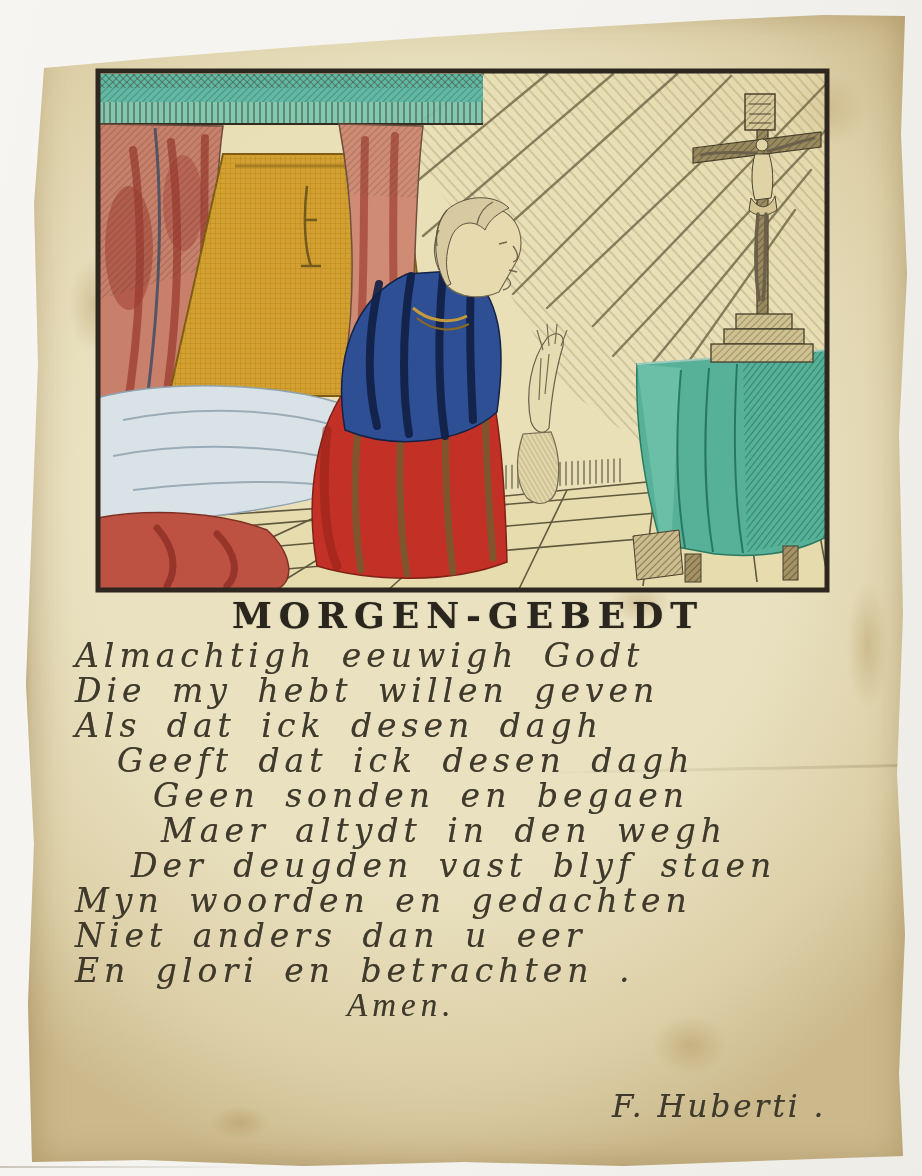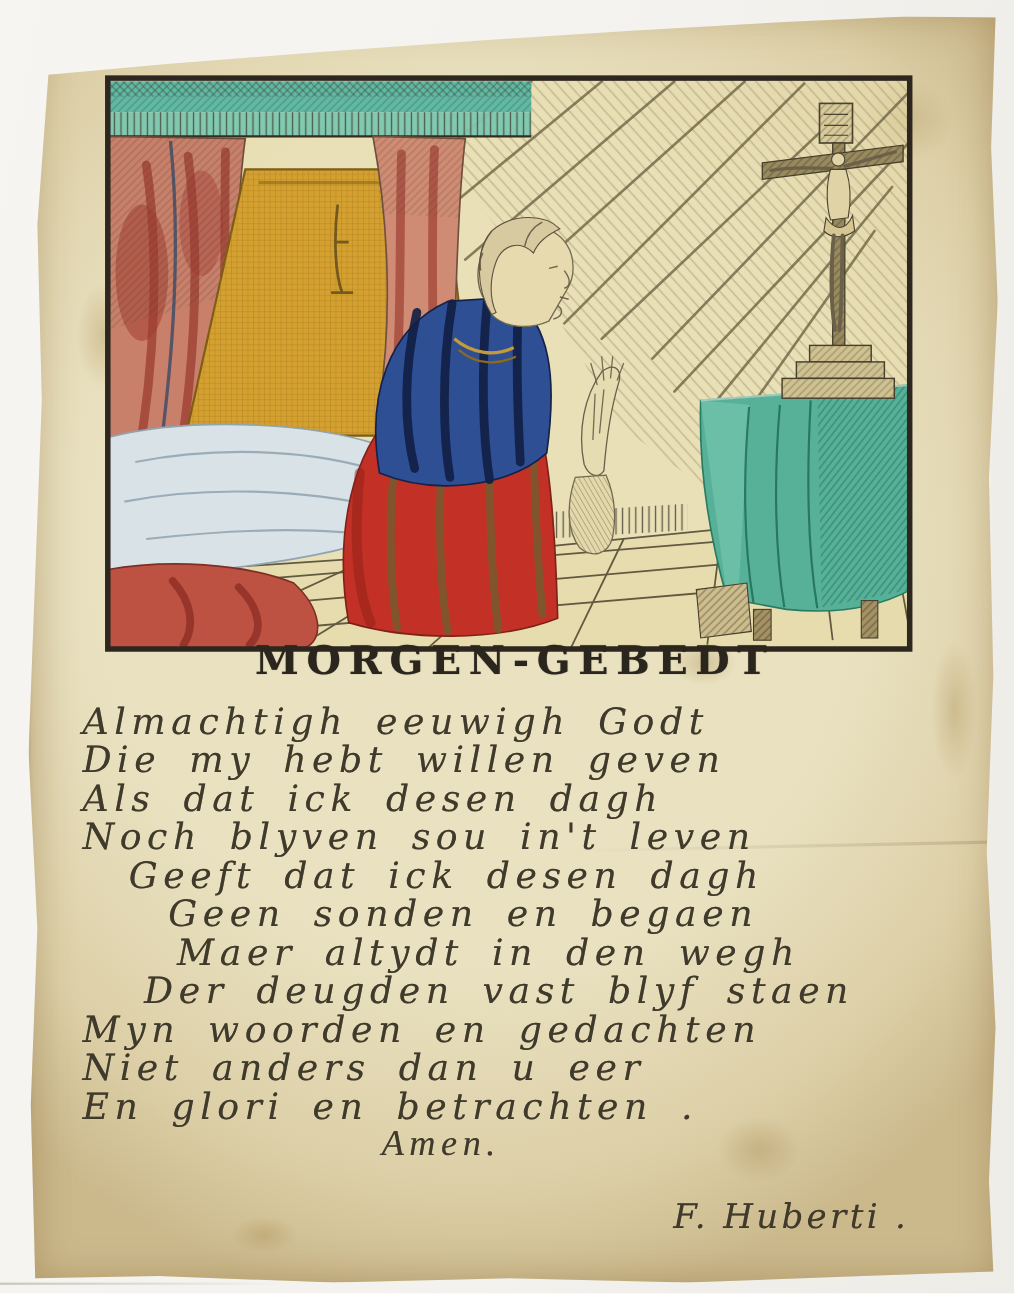--- a/index.html
+++ b/index.html
@@ -20,21 +20,21 @@
   .paper{position:absolute;left:24px;top:4px;width:888px;height:1168px;
     background:radial-gradient(ellipse 72% 60% at 46% 42%, #e9e1c0 55%, #ddd0a8 82%, #cbb98c 100%);
     clip-path:polygon(20px 64px,130px 54px,270px 43px,410px 33px,550px 24px,690px 16px,800px 11px,881px 12px,877px 130px,883px 270px,875px 430px,879px 610px,873px 770px,881px 930px,875px 1070px,879px 1152px,760px 1156px,600px 1162px,440px 1158px,280px 1162px,120px 1156px,8px 1158px,4px 1000px,10px 840px,2px 680px,8px 520px,14px 360px,10px 200px);
     box-shadow:inset 0 0 34px 10px rgba(140,105,55,.38), inset 0 0 5px 2px rgba(125,95,45,.35);}
   .stain{position:absolute;border-radius:50%;
     background:radial-gradient(closest-side,rgba(155,120,55,.28),rgba(155,120,55,0) 75%);}
   .crease{position:absolute;height:3px;
     background:linear-gradient(to right,rgba(110,90,50,0),rgba(110,90,50,.22));
     transform:rotate(-1.2deg);}
   .engraving{position:absolute;left:71px;top:64px;width:735px;height:525px;}
-  .print-title{position:absolute;left:0;top:576px;width:100%;text-align:center;
+  .print-title{position:absolute;left:0;top:590px;width:100%;text-align:center;
     font-size:36px;font-weight:bold;letter-spacing:7px;color:var(--c-title-ink);
     text-shadow:0 0 1px rgba(46,41,33,.55);}
   .poem{position:absolute;left:51px;top:634px;width:780px;
     font-style:italic;font-size:33px;line-height:35px;color:var(--c-ink);
     letter-spacing:5px;word-spacing:10px;text-shadow:0 0 .6px rgba(63,58,43,.5);}
   .poem .ind-a{margin-left:42px}.poem .ind-b{margin-left:78px}
   .poem .ind-c{margin-left:86px}.poem .ind-d{margin-left:56px}
   .amen{margin-left:272px;font-family:Liberation Serif, serif;}
   .signature{position:absolute;left:588px;top:1084px;
     font-style:italic;font-size:31px;letter-spacing:3px;color:var(--c-ink);
@@ -275,21 +275,20 @@
 
       <rect x="3" y="3" width="729" height="519" fill="none" stroke="#2e2720" stroke-width="5"></rect>
     </svg>
 
     <div class="print-title">MORGEN-GEBEDT</div>
 
     <div class="poem">
       <div class="line">Almachtigh eeuwigh Godt</div>
       <div class="line">Die my hebt willen geven</div>
       <div class="line">Als dat ick desen dagh</div>
-      <div class="line">Noch blyven sou in't leven</div>
       <div class="line ind-a">Geeft dat ick desen dagh</div>
       <div class="line ind-b">Geen sonden en begaen</div>
       <div class="line ind-c">Maer altydt in den wegh</div>
       <div class="line ind-d">Der deugden vast blyf staen</div>
       <div class="line">Myn woorden en gedachten</div>
       <div class="line">Niet anders dan u eer</div>
       <div class="line">En glori en betrachten .</div>
       <div class="line amen">Amen.</div>
     </div>
 

